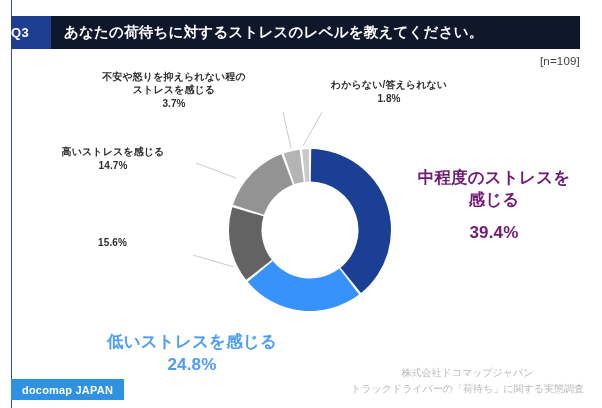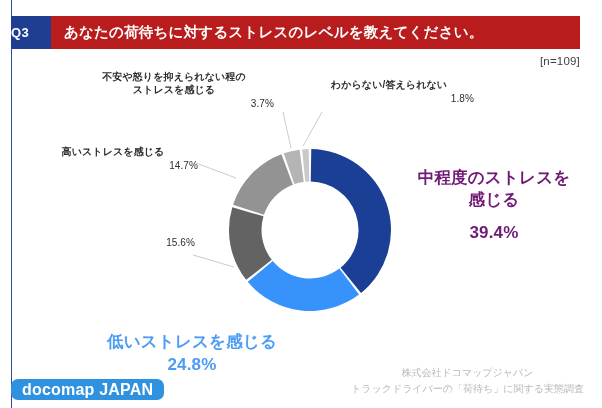--- a/index.html
+++ b/index.html
@@ -48,21 +48,21 @@
     align-items: center;
     justify-content: flex-start;
     letter-spacing: 0.3px;
   }
   .title-bar {
     position: absolute;
     left: 51px;
     top: 16px;
     width: 529px;
     height: 33px;
-    background: #b91c1c;
+    background: #0f172a;
     color: #ffffff;
     display: flex;
     align-items: center;
     box-sizing: border-box;
     padding-left: 13px;
   }
   .title-text {
     font-size: 14.5px;
     font-weight: bold;
     letter-spacing: 0.2px;
@@ -96,24 +96,23 @@
   .lbl {
     position: absolute;
     text-align: center;
     line-height: 1.32;
     color: #2e2e2e;
     font-size: 10px;
     letter-spacing: 0.1px;
   }
   .lbl .pct {
     display: block;
-    font-weight: normal;
+    font-weight: bold;
     font-size: 10px;
     margin-top: 1px;
-    text-align: right;
   }
   .lbl .txt { display: block; font-weight: bold; }
 
   .lbl-anger   { left: 74px;  top: 70px;  width: 200px; }
   .lbl-dontknow{ left: 304px; top: 78px;  width: 170px; }
   .lbl-high    { left: 28px;  top: 145px; width: 170px; }
   .lbl-none    { left: 30px;  top: 235px; width: 165px; }
 
   .lbl-big {
     position: absolute;
@@ -144,26 +143,25 @@
 
   
   .logo-badge {
     position: absolute;
     left: 11px;
     bottom: 8px;
     height: 21px;
     padding: 0 11px;
     background: #2e92e0;
     color: #ffffff;
-    font-size: 16px;
+    font-size: 11px;
     font-weight: bold;
     display: flex;
     align-items: center;
     letter-spacing: 0.2px;
-    border-radius: 7px;
   }
   .credit {
     position: absolute;
     right: 18px;
     bottom: 12px;
     text-align: center;
     color: #b9b9b9;
     font-size: 10px;
     line-height: 1.55;
   }

